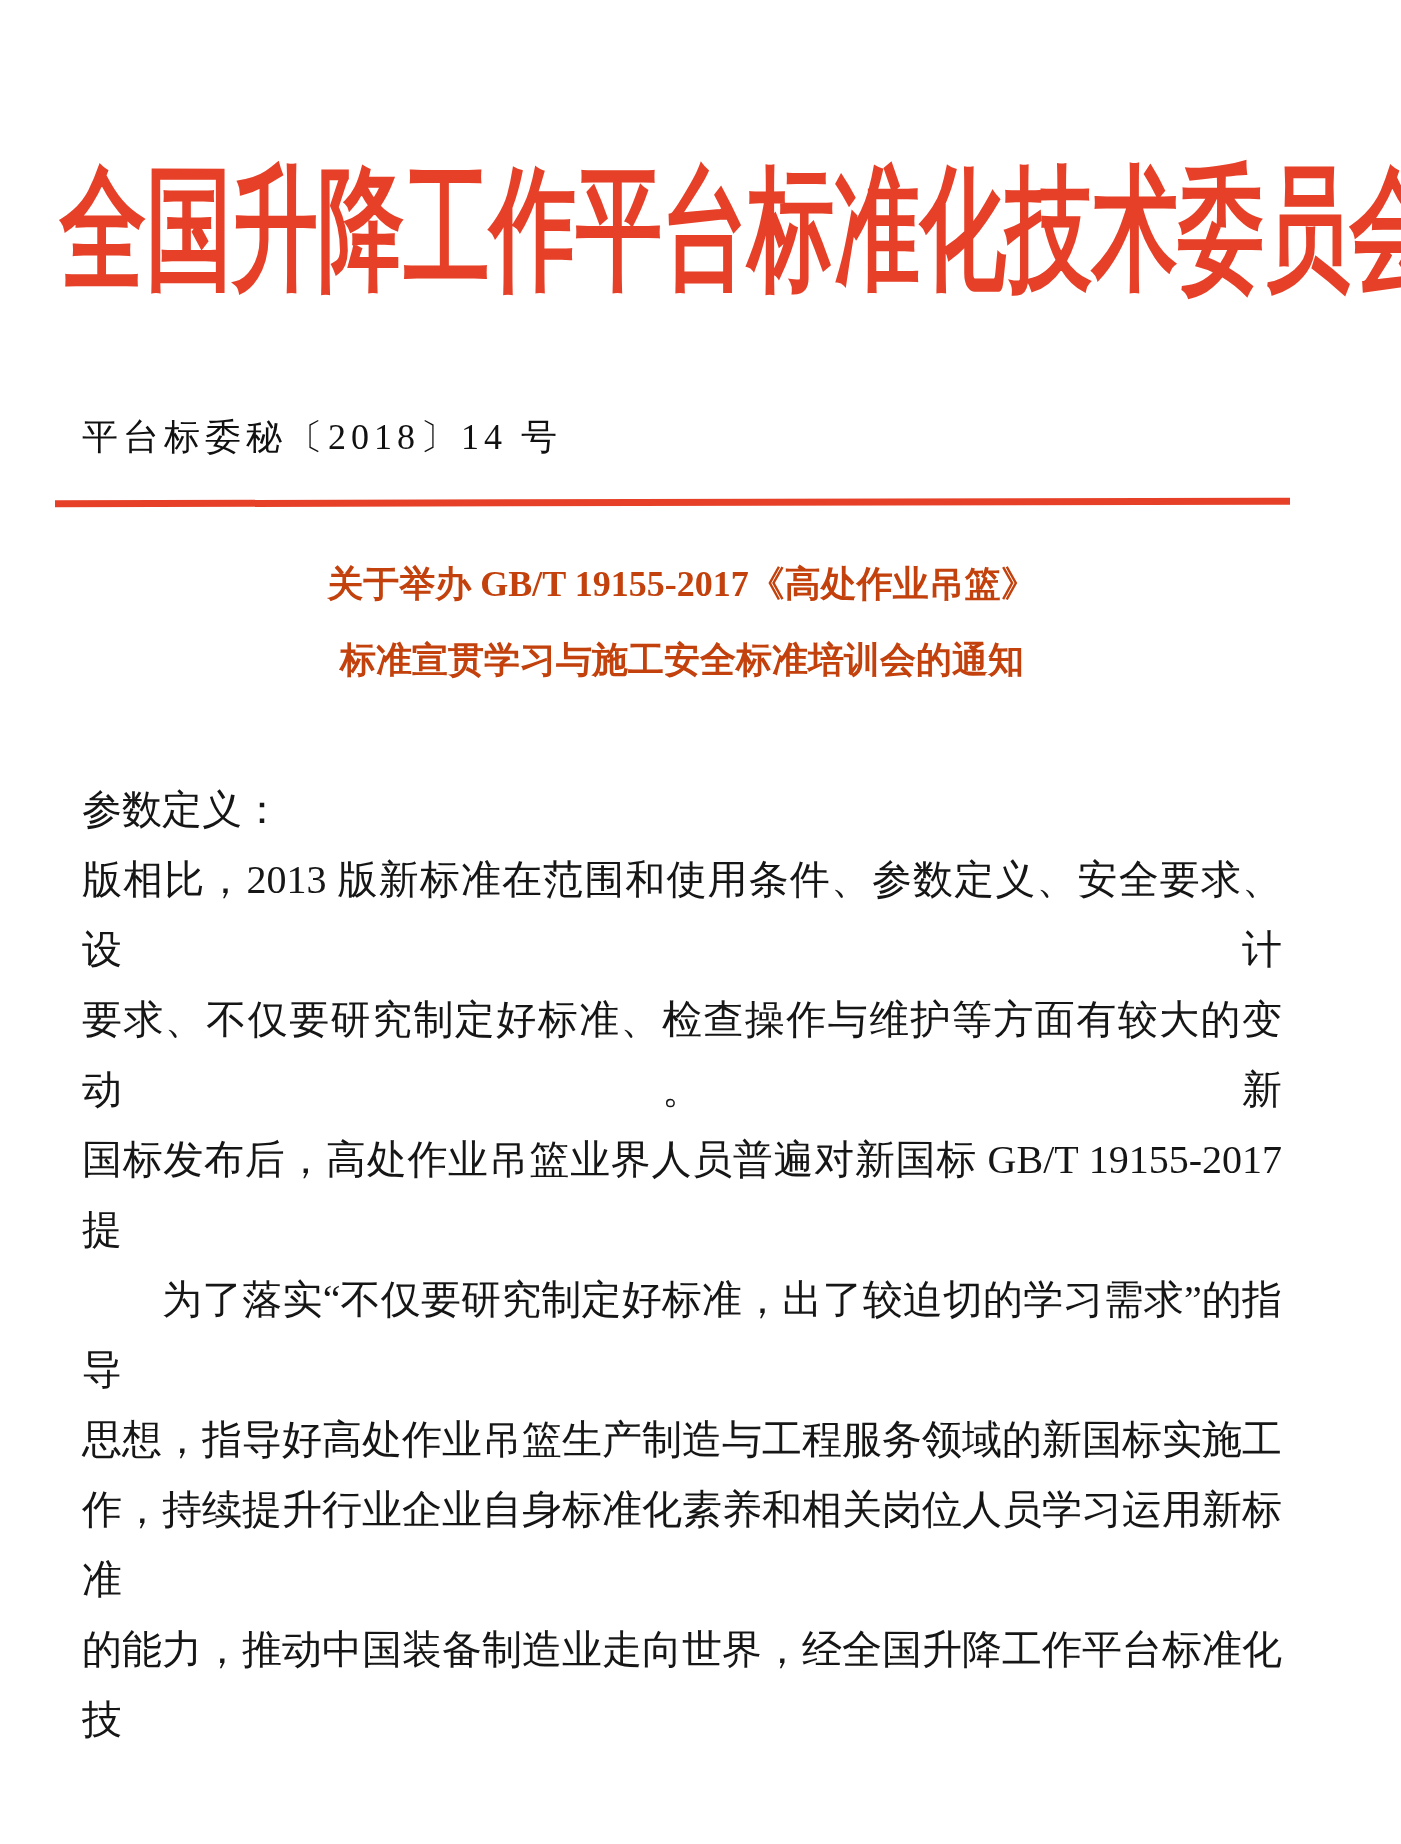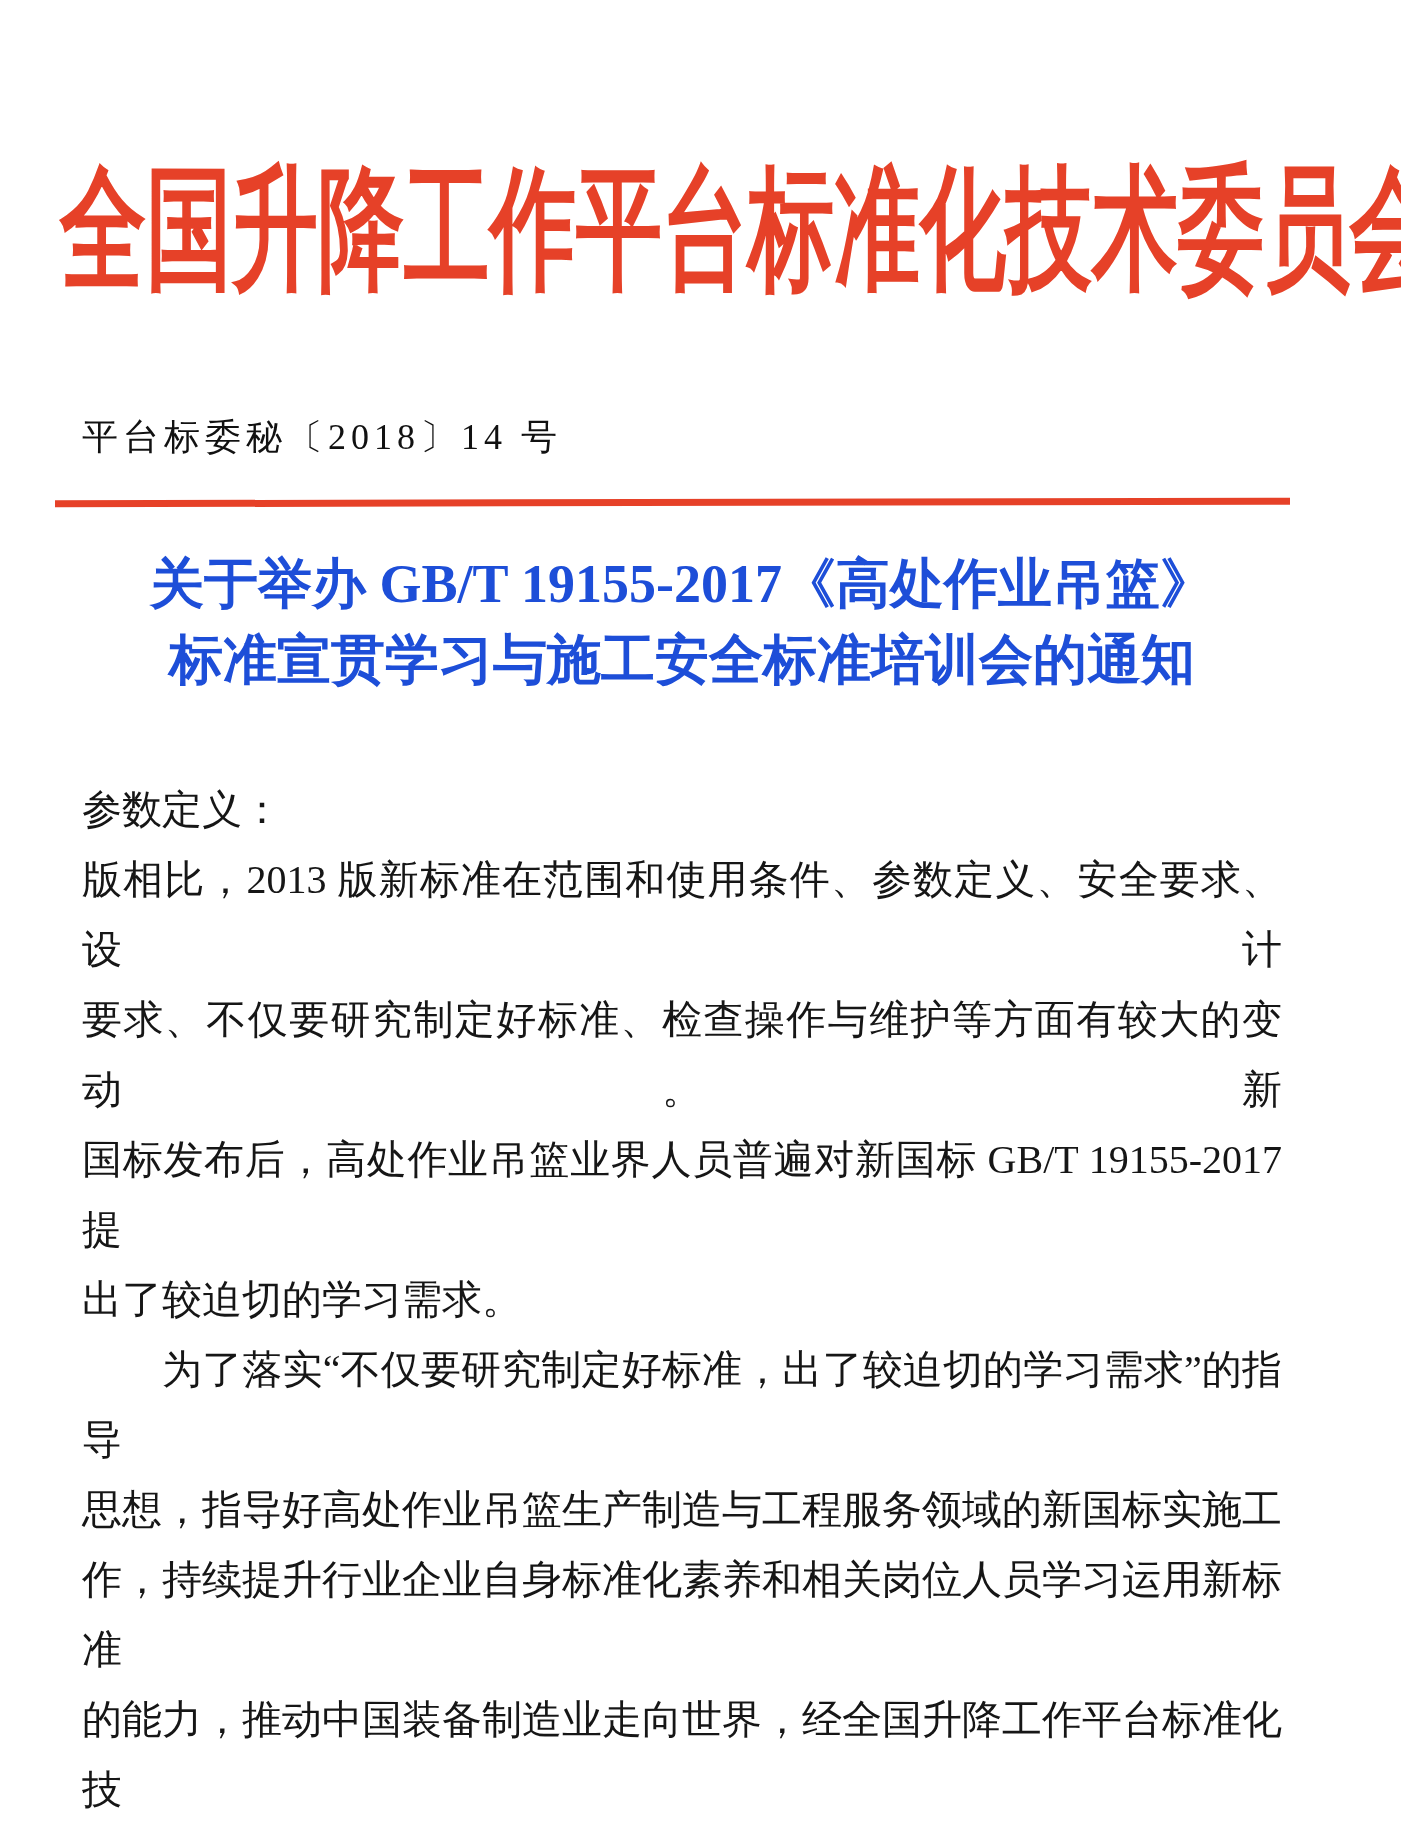--- a/index.html
+++ b/index.html
@@ -46,23 +46,23 @@
     top:499px;left:55px;width:1235px;height:7px;
     background:var(--accent,#e64128);
     transform:rotate(-0.12deg);
   }
   
   .doc-title{
     position:absolute;
     top:546px;left:82px;width:1200px;
     text-align:center;
     font-weight:700;
-    font-size:54px;
+    font-size:36px;
     line-height:76px;
-    color:#1d4ed8;
+    color:#c2410c;
   }
   
   .doc-body{
     position:absolute;
     top:775px;left:82px;width:1200px;
     font-size:40px;
     line-height:70px;
     color:#161616;
   }
   .body-line{
@@ -109,20 +109,19 @@
   <div class="doc-title">
     <div>关于举办 GB/T 19155-2017《高处作业吊篮》</div>
     <div>标准宣贯学习与施工安全标准培训会的通知</div>
   </div>
 
   <div class="doc-body" id="doc-body">
       <div class="body-line">参数定义：</div>
       <div class="body-line justify">版相比，2013 版新标准在范围和使用条件、参数定义、安全要求、设计</div>
       <div class="body-line justify">要求、不仅要研究制定好标准、检查操作与维护等方面有较大的变动。新</div>
       <div class="body-line justify">国标发布后，高处作业吊篮业界人员普遍对新国标 GB/T 19155-2017 提</div>
-      <div class="body-line">出了较迫切的学习需求。</div>
       <div class="body-line justify indent">为了落实“不仅要研究制定好标准，出了较迫切的学习需求”的指导</div>
       <div class="body-line justify">思想，指导好高处作业吊篮生产制造与工程服务领域的新国标实施工</div>
       <div class="body-line justify">作，持续提升行业企业自身标准化素养和相关岗位人员学习运用新标准</div>
       <div class="body-line justify">的能力，推动中国装备制造业走向世界，经全国升降工作平台标准化技</div>
     </div>
 
 </div>
 
 </body></html>

